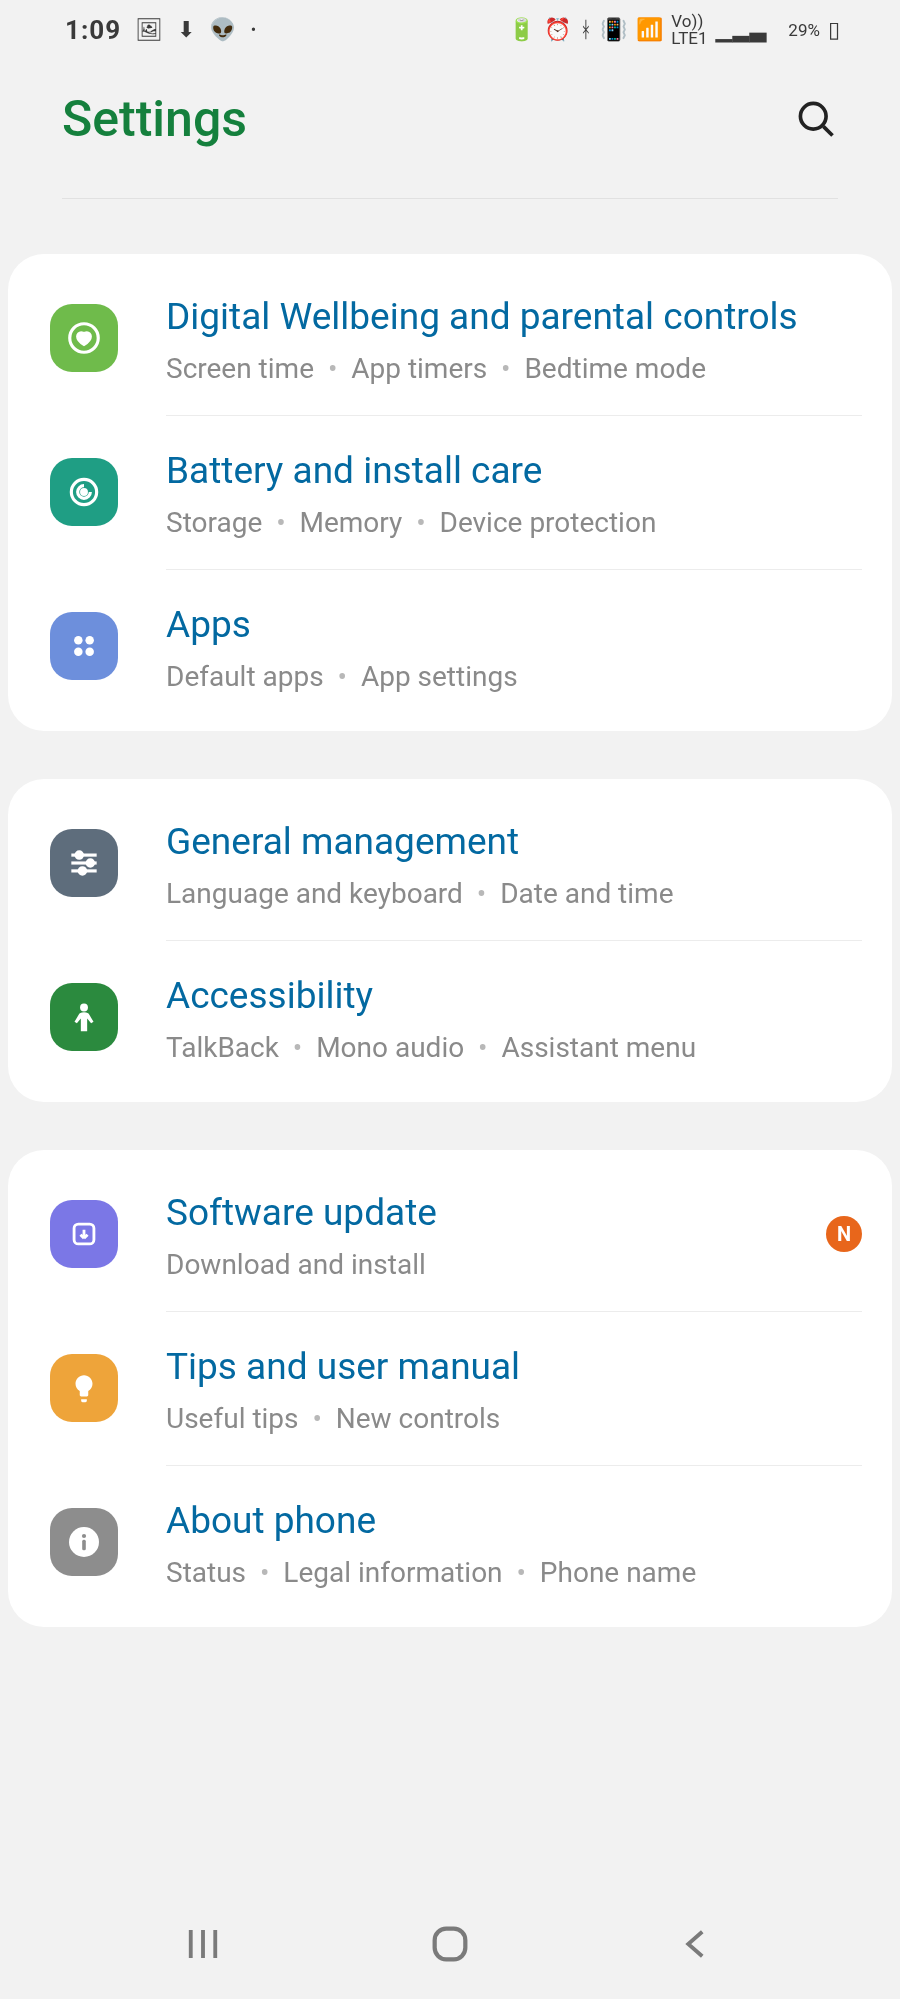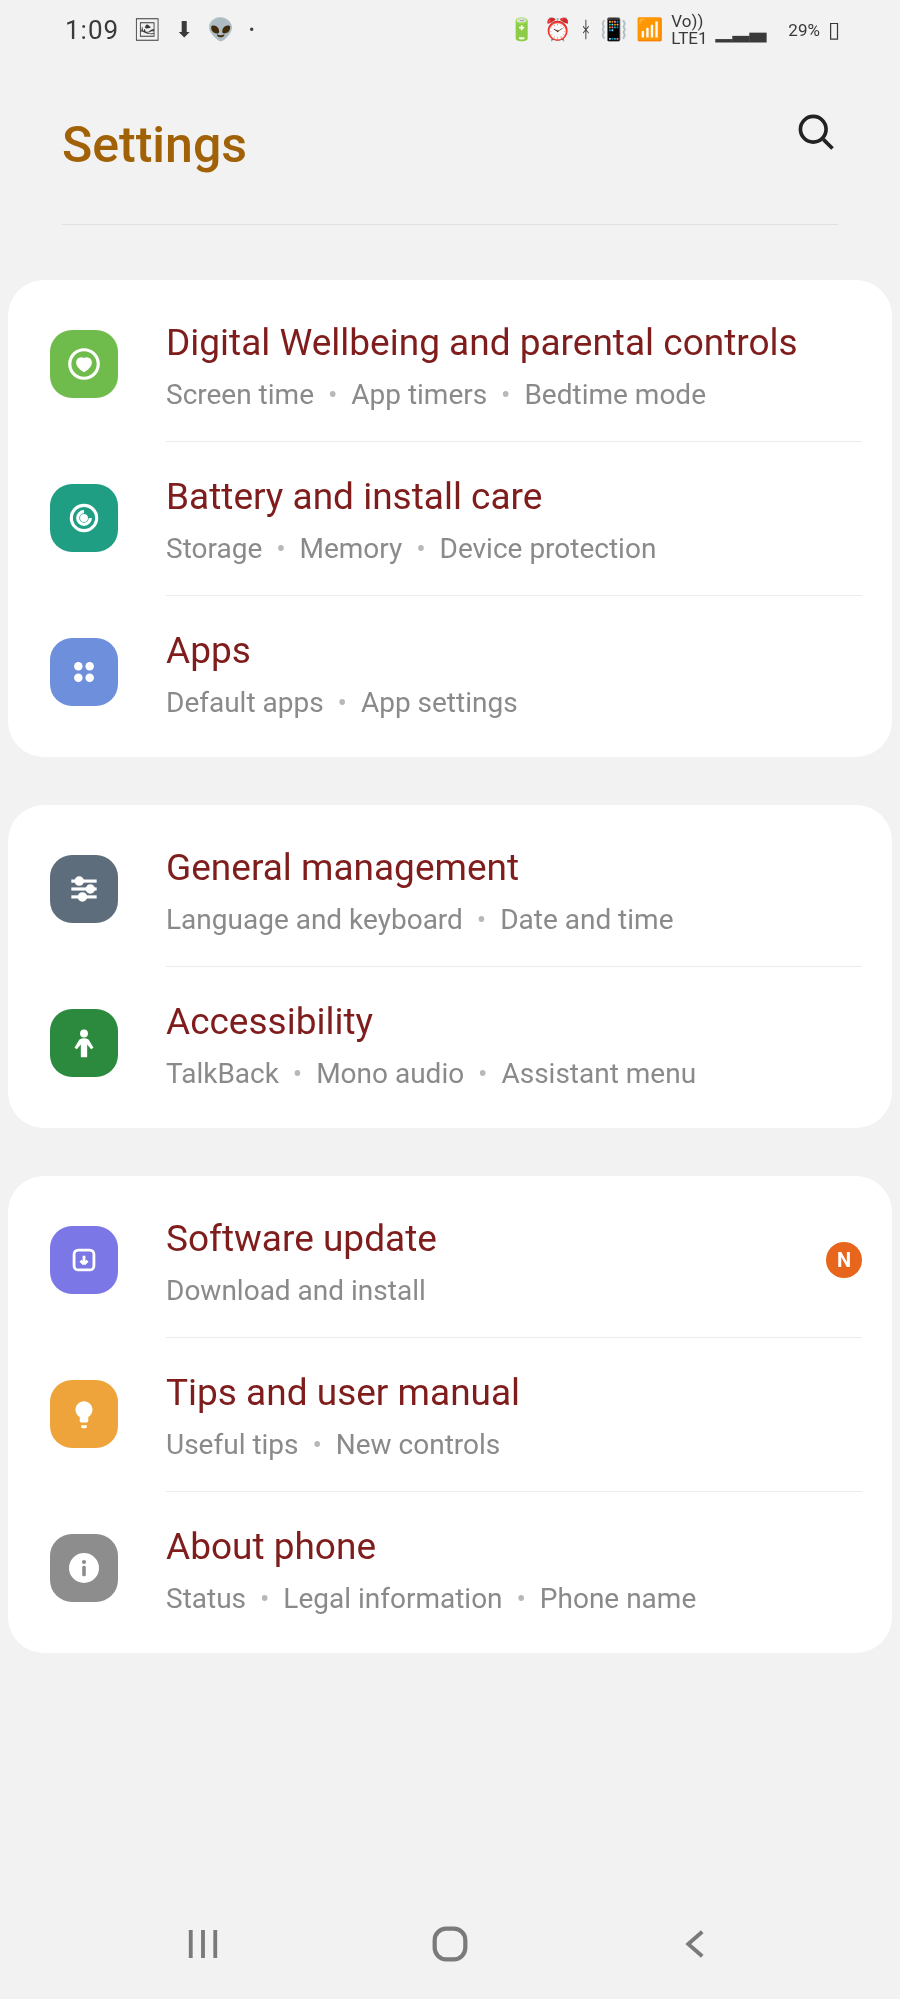--- a/index.html
+++ b/index.html
@@ -16,30 +16,30 @@
       display: flex;
       align-items: center;
       justify-content: space-between;
       padding: 0 60px 0 65px;
       font-size: 26px;
       color: #3a3a3a;
     }
     .status-left { display:flex; align-items:center; gap:14px; }
     .status-right { display:flex; align-items:center; gap:8px; font-size:20px;}
     .status-right .batt { font-size:17px; margin-left:14px;}
-    .status-time { font-weight:400; letter-spacing:1px;}
+    .status-time { font-weight:700; letter-spacing:1px;}
     .mini-icon { font-size:22px; line-height:1; }
 
     .header {
       padding: 30px 62px 50px 62px;
       display:flex;
       align-items:center;
       justify-content:space-between;
     }
-    .header h1 { font-size:50px; font-weight:500; color:#a16207;margin-top:26px; }
+    .header h1 { font-size:50px; font-weight:500; color:#15803d; }
     .search-svg { width:44px; height:44px; }
 
     .divider-top { height:1px; background:#e1e1e1; margin:0 62px 55px 62px;}
 
     .card {
       background:#fff;
       border-radius:36px;
       margin: 0 8px 48px 8px;
       padding: 8px 0;
     }
@@ -51,21 +51,21 @@
     }
     .row-sep { height:1px; background:#ececec; margin-left:158px; margin-right:30px;}
     .icon-wrap {
       width:68px; height:68px;
       border-radius:22px;
       display:flex; align-items:center; justify-content:center;
       flex-shrink:0;
       margin-right:48px;
     }
     .row-text { flex:1; }
-    .row-title { font-size:37px; color:#7f1d1d; line-height:1.35; font-weight:450;}
+    .row-title { font-size:37px; color:#0369a1; line-height:1.35; font-weight:450;}
     .row-sub { font-size:28px; color:#8a8a8a; margin-top:10px;}
     .dot { color:#b8b8b8; }
     .badge {
       width:36px; height:36px; border-radius:50%;
       background:#e8661b; color:#fff;
       display:flex; align-items:center; justify-content:center;
       font-size:20px; font-weight:700;
       flex-shrink:0;
     }
     svg { display:block; }

